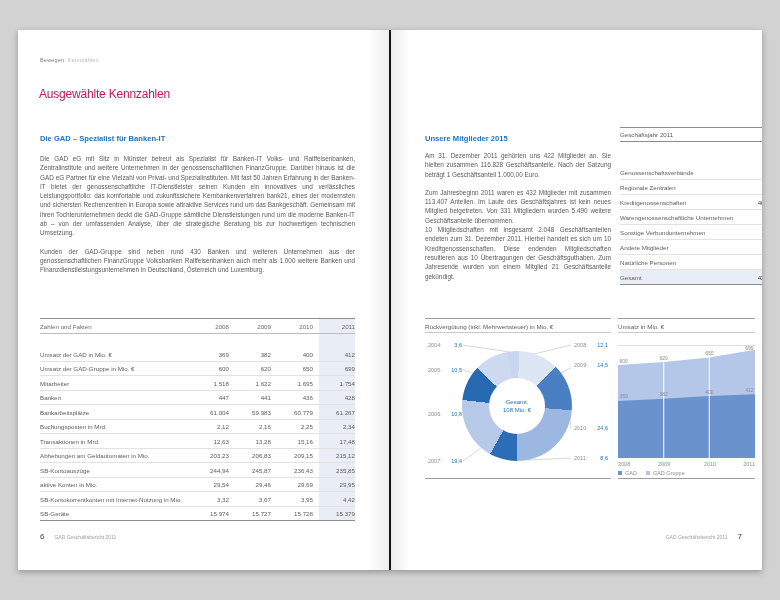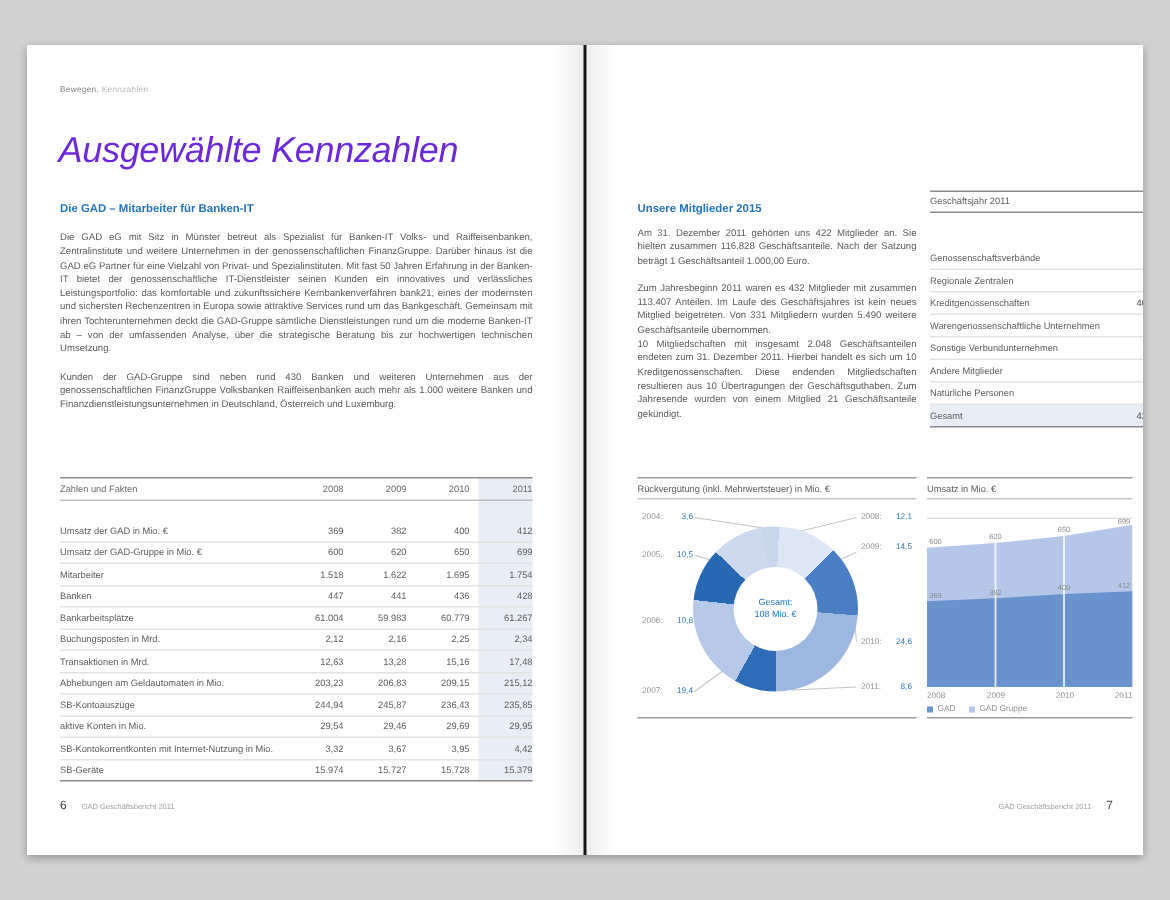--- a/index.html
+++ b/index.html
@@ -7,21 +7,21 @@
   .spread{position:absolute;left:18px;top:30px;width:744px;height:540px;background:#fff;
     box-shadow:0 2px 6px rgba(0,0,0,.3);overflow:hidden;}
   .abs{position:absolute;}
   .spine{position:absolute;left:371px;top:0;bottom:0;width:2px;background:#151515;}
   .shadeL{position:absolute;left:351px;top:0;bottom:0;width:20px;
     background:linear-gradient(to right,rgba(0,0,0,0),rgba(0,0,0,.07));}
   .shadeR{position:absolute;left:373px;top:0;bottom:0;width:20px;
     background:linear-gradient(to left,rgba(0,0,0,0),rgba(0,0,0,.07));}
   .eyebrow{left:22px;top:27px;font-size:5.5px;letter-spacing:.2px;}
   .eyebrow .w1{color:#7d7d7d;} .eyebrow .w2{color:#b8b8b8;}
-  .title{left:21px;top:57px;font-size:24px;color:#6d28d9;letter-spacing:-.2px;font-style:italic;}
+  .title{left:21px;top:57px;font-size:12px;color:#be185d;letter-spacing:-.2px;}
   .bluehead{font-size:7.6px;font-weight:bold;color:#2374bb;}
   .bodytext{width:315px;font-size:6.4px;line-height:9.3px;color:#5a5a5a;text-align:justify;}
   .bodytext p{margin:0;} .bodytext p.gap{margin-top:9px;}
   .rtext{width:186px;}
   
   .ktable{left:22px;top:288px;width:315px;}
   .hlcol{position:absolute;top:0;bottom:0;right:0;width:36px;background:#e9edf5;}
   .tr{position:relative;display:flex;align-items:flex-end;padding-bottom:3px;
     border-bottom:1px solid #e2e2e2;font-size:6.2px;color:#5c5c5c;}
   .thead{height:11px;border-top:1px solid #8c8c8c;border-bottom:1px solid #bdbdbd;color:#6a6a6a;}
@@ -58,21 +58,21 @@
 </head>
 <body>
 
 <div class="spread">
 
   <div class="abs eyebrow">
     <span class="w1">Bewegen.</span>
     <span class="w2">Kennzahlen</span>
   </div>
   <div class="abs title">Ausgewählte Kennzahlen</div>
-  <div class="abs bluehead" style="left:22px;top:104px;">Die GAD – Mitarbeiter für Banken-IT</div>
+  <div class="abs bluehead" style="left:22px;top:104px;">Die GAD – Spezialist für Banken-IT</div>
   <div class="abs bodytext" style="left:22px;top:124px;">
     <p>Die GAD eG mit Sitz in Münster betreut als Spezialist für Banken-IT Volks- und Raiffeisenbanken, Zentralinstitute und weitere Unternehmen in der genossenschaftlichen FinanzGruppe. Darüber hinaus ist die GAD eG Partner für eine Vielzahl von Privat- und Spezialinstituten. Mit fast 50 Jahren Erfahrung in der Banken-IT bietet der genossenschaftliche IT-Dienstleister seinen Kunden ein innovatives und verlässliches Leistungsportfolio: das komfortable und zukunftssichere Kernbankenverfahren bank21, eines der modernsten und sichersten Rechenzentren in Europa sowie attraktive Services rund um das Bankgeschäft. Gemeinsam mit ihren Tochterunternehmen deckt die GAD-Gruppe sämtliche Dienstleistungen rund um die moderne Banken-IT ab – von der umfassenden Analyse, über die strategische Beratung bis zur hochwertigen technischen Umsetzung.</p>
     <p class="gap">Kunden der GAD-Gruppe sind neben rund 430 Banken und weiteren Unternehmen aus der genossenschaftlichen FinanzGruppe Volksbanken Raiffeisenbanken auch mehr als 1.000 weitere Banken und Finanzdienstleistungsunternehmen in Deutschland, Österreich und Luxemburg.</p>
   </div>
 
   <div class="abs ktable">
     <div class="hlcol"></div>
     <div class="tr thead">
       <span class="td lab">Zahlen und Fakten</span>
       <span class="td num">2008</span>

